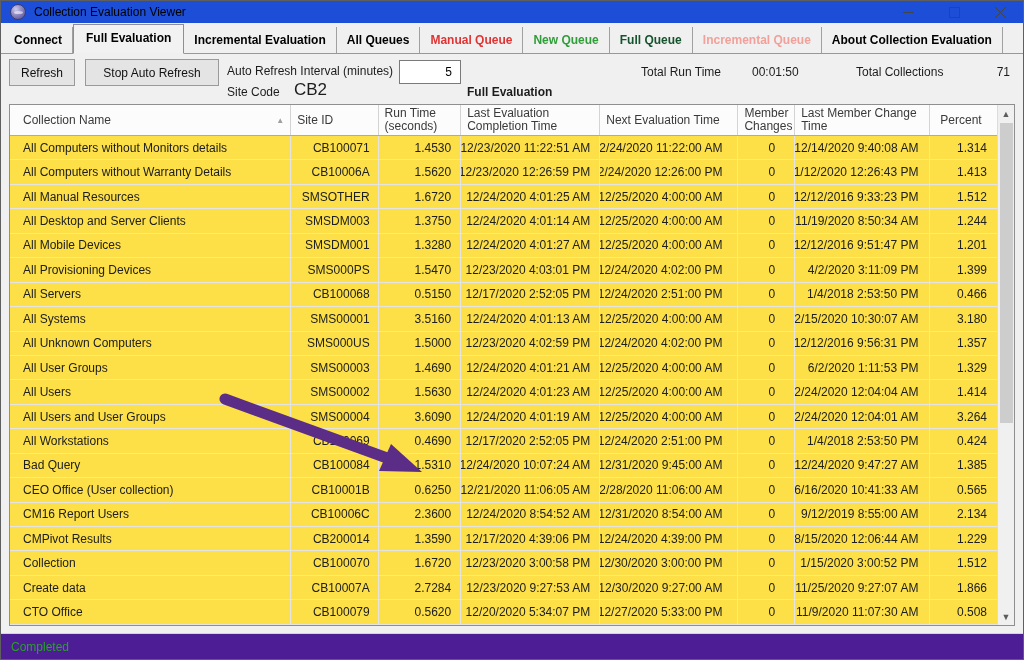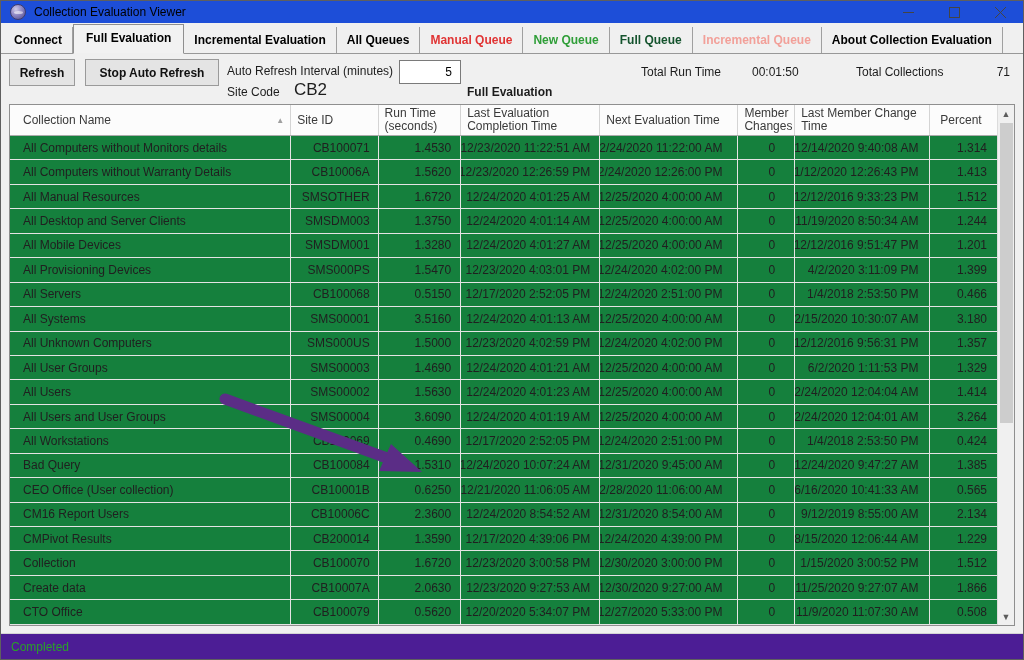--- a/index.html
+++ b/index.html
@@ -27,21 +27,21 @@
             padding-left:3px; border-bottom:1px solid #989898; flex:0 0 auto; }
   .tab { font-size:12px; font-weight:bold; padding:5px 10px 6px; height:26px;
          border-right:1px solid #a0a0a0; white-space:nowrap; position:relative; color:#000;
          display:flex; align-items:center; }
   .tab.active { background:#f2f2f2; border:1px solid #8f8f8f; border-bottom:1px solid #f0f0f0;
          height:30px; margin-bottom:-1px; padding:4px 12px 6px; z-index:2; }
 
   
   .toolbar { height:48px; position:relative; flex:0 0 auto; font-size:12px; color:#1c1c1c; }
   .btn { position:absolute; background:#e4e4e4; border:1px solid #9a9a9a; font-size:12px;
-         font-weight:700; color:#111; font-family:"Liberation Sans",sans-serif;text-align:center; }
+         font-weight:400; color:#111; font-family:"Liberation Sans",sans-serif;text-align:center; }
   .btn-refresh { left:8px; top:5px; width:66px; height:27px; }
   .btn-stop { left:84px; top:5px; width:134px; height:27px; }
   .lbl { position:absolute; white-space:nowrap; }
   .interval-lbl { left:226px; top:10px; }
   .interval-input { position:absolute; left:398px; top:6px; width:62px; height:24px;
          border:1px solid #7a7a7a; font-size:12px; text-align:right; padding-right:8px;
          font-family:"Liberation Sans",sans-serif; background:#fff; }
   .sitecode-lbl { left:226px; top:31px; }
   .sitecode-val { position:absolute; left:293px; top:26px; font-size:17px; color:#1c1c1c; }
   .view-lbl { position:absolute; left:466px; top:31px; font-weight:bold; }
@@ -55,21 +55,21 @@
           position:relative; display:flex; flex-direction:column; flex:0 0 auto; }
   .grid-inner { display:flex; flex-direction:row; height:100%; }
   .grid-cols { flex:1 1 auto; display:flex; flex-direction:column; overflow:hidden; }
   .grid-header { display:flex; height:31px; background:#fcfcfc; border-bottom:1px solid #ababab;
           color:#3a3a3a; font-size:12px; flex:0 0 auto; }
   .hcell { border-right:1px solid #d4d4d4; display:flex; align-items:center;
            padding:2px 6px; line-height:13px; overflow:hidden; }
   .hcell.col0 { justify-content:space-between; }
   .sort-icon { color:#9f9f9f; font-size:8px; margin-left:4px; }
   .grid-body { flex:1 1 auto; }
-  .grid-row { display:flex; height:24.45px; border-bottom:1px solid #e4e4e4; background:#15803d; }
+  .grid-row { display:flex; height:24.45px; border-bottom:1px solid #e4e4e4; background:#fde047; }
   .cell { font-size:12px; color:#202020; border-right:1px solid #e4e4e4;
           display:flex; align-items:center; white-space:nowrap; overflow:hidden; }
   .col0 { width:277px; padding-left:7px;margin-left:6px; }
   .col1 { width:88px;  justify-content:flex-end; padding-right:8px; }
   .col2 { width:83px;  justify-content:flex-end; padding-right:9px; }
   .col3 { width:140px; justify-content:flex-end; padding-right:9px; }
   .col4 { width:139px; justify-content:flex-end; padding-right:15px; }
   .col5 { width:57px;  justify-content:flex-end; padding-right:19px; }
   .col6 { width:136px; justify-content:flex-end; padding-right:11px; }
   .col7 { width:67px;  justify-content:flex-end; padding-right:10px; border-right:none; }
@@ -342,21 +342,21 @@
               <div class="cell col2">1.6720</div>
               <div class="cell col3">12/23/2020 3:00:58 PM</div>
               <div class="cell col4">12/30/2020 3:00:00 PM</div>
               <div class="cell col5">0</div>
               <div class="cell col6">1/15/2020 3:00:52 PM</div>
               <div class="cell col7">1.512</div>
             </div>
             <div class="grid-row">
               <div class="cell col0">Create data</div>
               <div class="cell col1">CB10007A</div>
-              <div class="cell col2">2.0630</div>
+              <div class="cell col2">2.7284</div>
               <div class="cell col3">12/23/2020 9:27:53 AM</div>
               <div class="cell col4">12/30/2020 9:27:00 AM</div>
               <div class="cell col5">0</div>
               <div class="cell col6">11/25/2020 9:27:07 AM</div>
               <div class="cell col7">1.866</div>
             </div>
             <div class="grid-row">
               <div class="cell col0">CTO Office</div>
               <div class="cell col1">CB100079</div>
               <div class="cell col2">0.5620</div>

